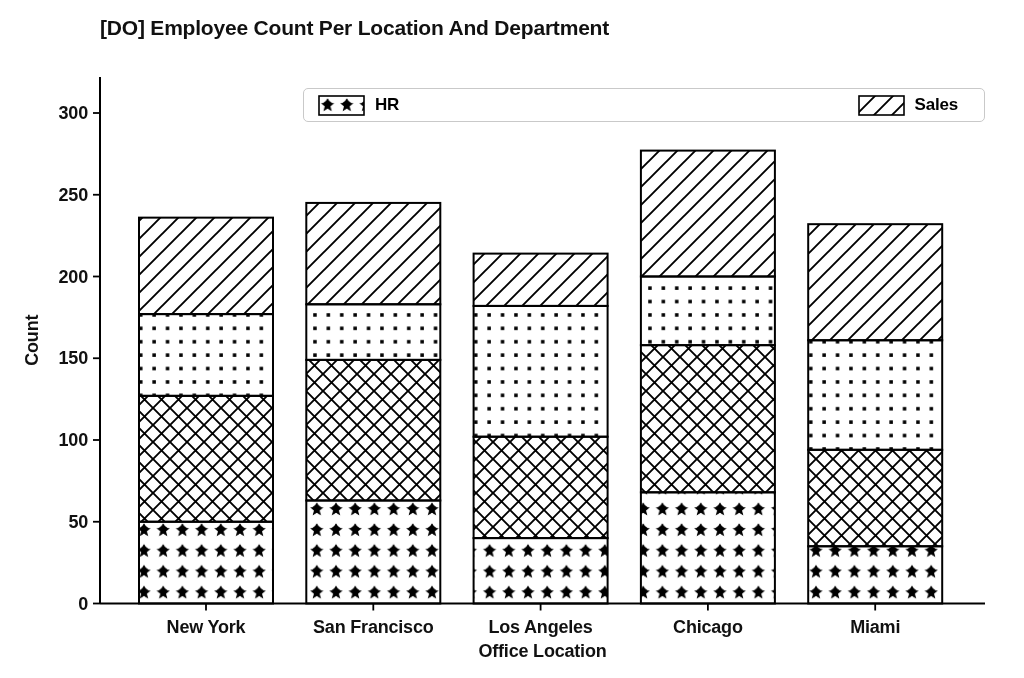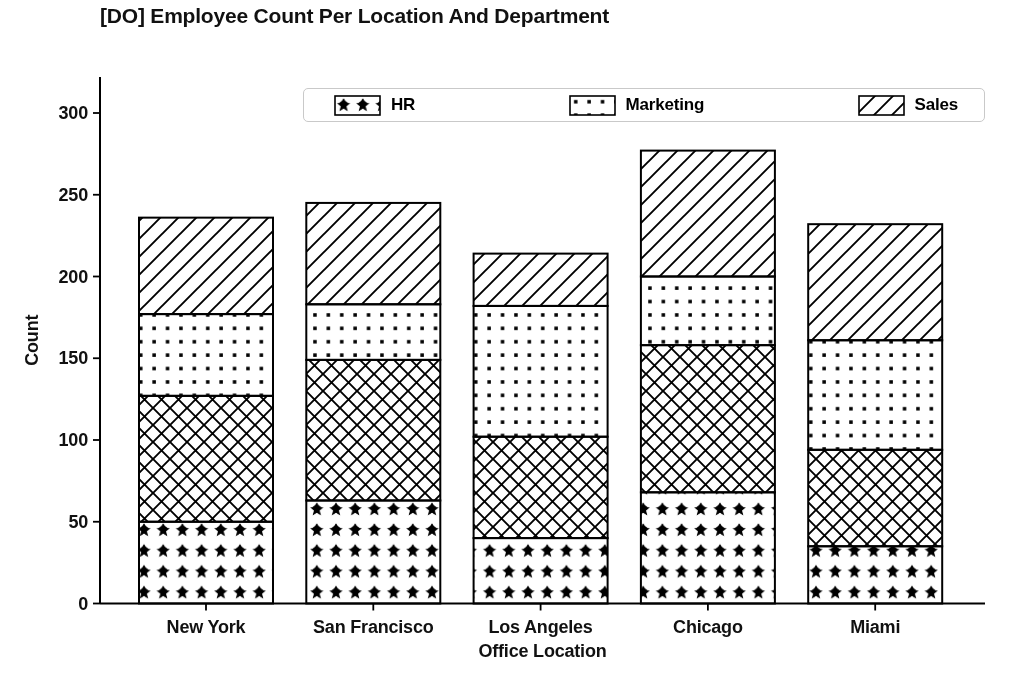--- a/index.html
+++ b/index.html
@@ -1,27 +1,27 @@
 <!DOCTYPE html>
 <html><head>
 <meta charset="utf-8">
 <style>
   html,body{margin:0;padding:0;background:#ffffff;}
   body{width:1024px;height:678px;position:relative;overflow:hidden;
        font-family:"Liberation Sans", sans-serif;color:#000;}
   .chart-title{
-    position:absolute;left:100px;top:4px;
+    position:absolute;left:100px;top:16px;
     font-size:21px;font-weight:700;letter-spacing:-0.2px;color:#111;
   }
   #plot-svg{position:absolute;left:0;top:0;}
   .legend{
     position:absolute;left:303px;top:88px;width:682px;height:34px;
     box-sizing:border-box;border:1.4px solid #c9c9c9;border-radius:5px;
     background:#ffffff;display:flex;align-items:center;
-    justify-content:space-between;padding:0 26px 0 30px;
+    justify-content:space-between;padding:0 26px 0 14px;
   }
   .legend-item{display:flex;align-items:center;gap:10px;}
   .legend-label{font-size:17px;font-weight:600;letter-spacing:-0.2px;}
   .swatch{display:block;}
   text{font-family:"Liberation Sans", sans-serif;}
 </style>
 </head>
 <body>
 
 <svg width="0" height="0" style="position:absolute" aria-hidden="true">
@@ -99,24 +99,17 @@
   <div class="legend-item">
     <svg class="swatch" width="47" height="21">
       <rect x="1" y="1" width="45" height="19" fill="#fff"></rect>
       <rect x="1" y="1" width="45" height="19" class="swatch-fill" stroke="#000" stroke-width="1.6" fill="url(#p-stars)"></rect>
     </svg>
     <span class="legend-label">HR</span>
   </div>
   <div class="legend-item">
     <svg class="swatch" width="47" height="21">
       <rect x="1" y="1" width="45" height="19" fill="#fff"></rect>
-      <rect x="1" y="1" width="45" height="19" class="swatch-fill" stroke="#000" stroke-width="1.6" fill="url(#p-dots)"></rect>
-    </svg>
-    <span class="legend-label">Marketing</span>
-  </div>
-  <div class="legend-item">
-    <svg class="swatch" width="47" height="21">
-      <rect x="1" y="1" width="45" height="19" fill="#fff"></rect>
       <rect x="1" y="1" width="45" height="19" class="swatch-fill" stroke="#000" stroke-width="1.6" fill="url(#p-diagonal)"></rect>
     </svg>
     <span class="legend-label">Sales</span>
   </div>
 </div>
 
 </body></html>

